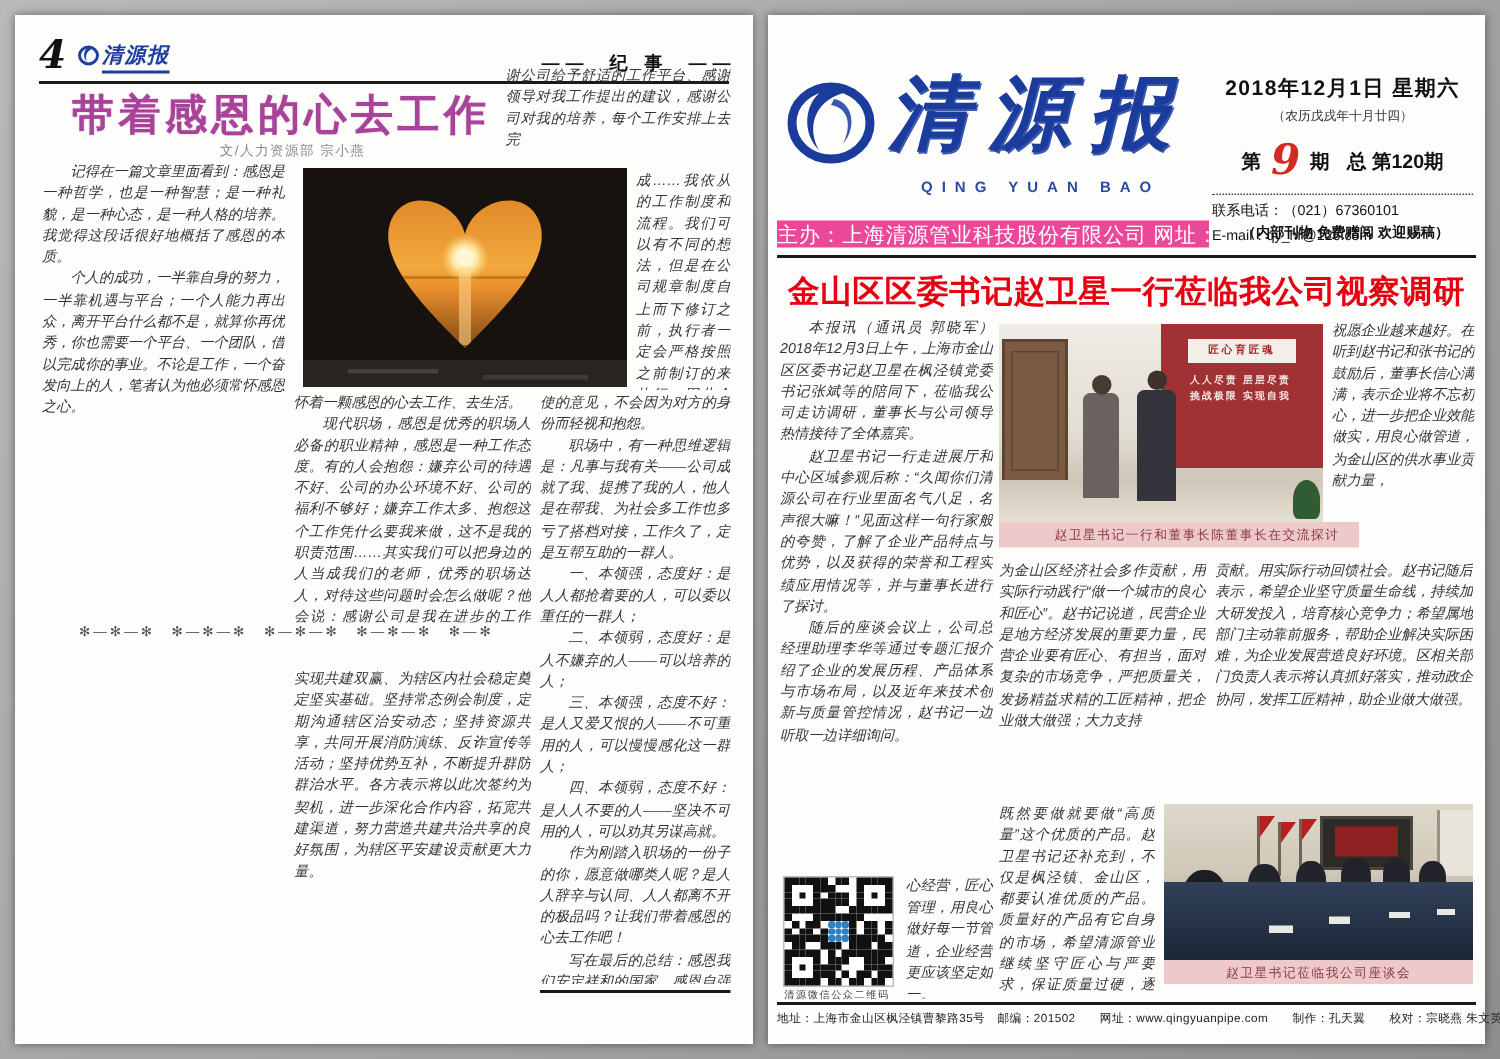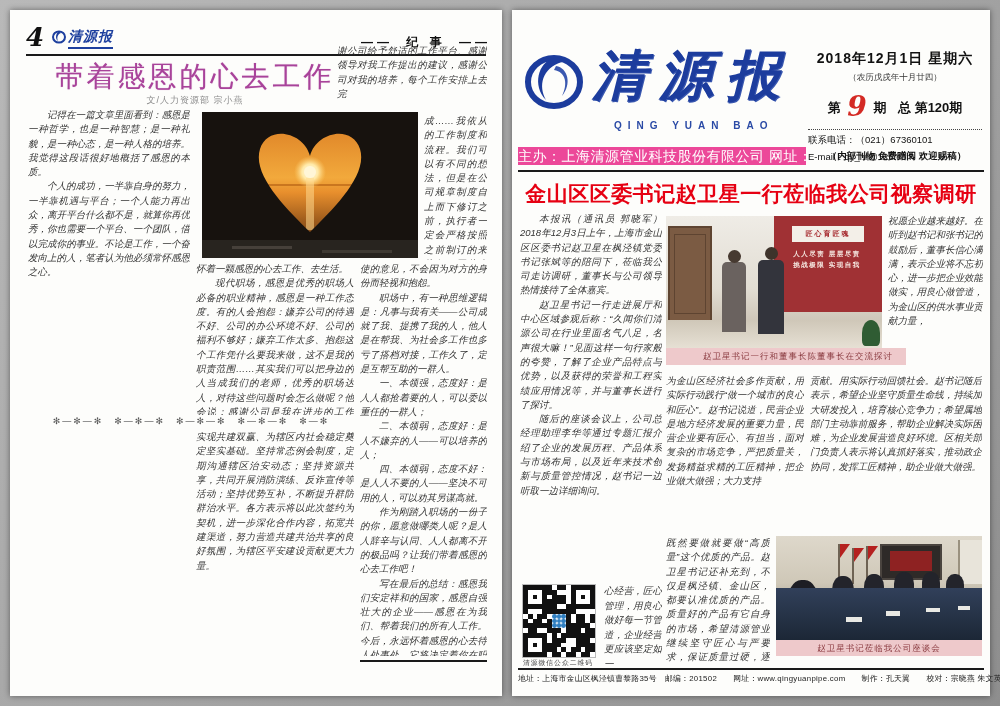--- a/index.html
+++ b/index.html
@@ -8,22 +8,22 @@
     background:linear-gradient(135deg,#b9b9b9 0%,#a3a3a3 55%,#8e8e8e 100%);
     font-family:"Liberation Sans",sans-serif;color:#2b2b2b;
   }
   .abs{position:absolute;}
   .page{background:#fdfdfb;box-shadow:0 0 6px rgba(0,0,0,.45);}
   .txt{font-size:9.5px;line-height:14.3px;text-align:justify;color:#333;overflow:hidden;}
   .txt p{margin:0;text-indent:2em;font-style:italic;}
   .noindent p:first-child{text-indent:0;}
   .rule{background:#1a1a1a;}
   
-  .l-title{font-size:28px;font-weight:normal;letter-spacing:3px;color:#a8439a;
-    text-align:center;font-family:"Liberation Sans",sans-serif;
+  .l-title{font-size:28px;font-weight:bold;letter-spacing:3px;color:#a8439a;
+    text-align:left;font-family:"Liberation Sans",sans-serif;
     text-shadow:0 0 1px #d9a6ce;}
   .l-byline{font-size:9px;color:#8a8a8a;text-align:center;letter-spacing:1px;}
   .pageno{font-size:26px;font-weight:bold;font-style:italic;font-family:"DejaVu Serif",serif;color:#111;}
   .hdr-logo{color:#1d3f9e;font-weight:bold;font-style:italic;font-size:14px;letter-spacing:1px;
     font-family:"DejaVu Serif",serif;border-bottom:2px solid #1d3f9e;padding-bottom:1px;}
   .section-lbl{font-size:12px;font-weight:bold;letter-spacing:4px;color:#111;text-align:center;}
   .divider-dec{font-size:9px;color:#555;letter-spacing:2px;white-space:nowrap;overflow:hidden;text-align:center;}
   
   .mast-name{font-family:"DejaVu Serif",serif;font-style:italic;font-weight:bold;
     font-size:54px;letter-spacing:13px;color:#1c3c9d;white-space:nowrap;
@@ -147,29 +147,30 @@
   <div class="txt noindent abs" style="left:186px;top:252px;width:158px;height:153px;">
       <p>怀着一颗感恩的心去工作、去生活。</p>
       <p>现代职场，感恩是优秀的职场人必备的职业精神，感恩是一种工作态度。有的人会抱怨：嫌弃公司的待遇不好、公司的办公环境不好、公司的福利不够好；嫌弃工作太多、抱怨这个工作凭什么要我来做，这不是我的职责范围……其实我们可以把身边的人当成我们的老师，优秀的职场达人，对待这些问题时会怎么做呢？他会说：感谢公司是我在进步的工作室，感</p>
     </div>
 
   <div class="txt noindent abs" style="left:350px;top:252px;width:127px;height:394px;">
       <p>使的意见，不会因为对方的身份而轻视和抱怨。</p>
       <p>职场中，有一种思维逻辑是：凡事与我有关——公司成就了我、提携了我的人，他人是在帮我、为社会多工作也多亏了搭档对接，工作久了，定是互帮互助的一群人。</p>
       <p>一、本领强，态度好：是人人都抢着要的人，可以委以重任的一群人；</p>
       <p>二、本领弱，态度好：是人不嫌弃的人——可以培养的人；</p>
+      <p>三、本领强，态度不好：是人又爱又恨的人——不可重用的人，可以慢慢感化这一群人；</p>
       <p>四、本领弱，态度不好：是人人不要的人——坚决不可用的人，可以劝其另谋高就。</p>
       <p>作为刚踏入职场的一份子的你，愿意做哪类人呢？是人人辞辛与认同、人人都离不开的极品吗？让我们带着感恩的心去工作吧！</p>
       <p>写在最后的总结：感恩我们安定祥和的国家，感恩自强壮大的企业——感恩在为我们、帮着我们的所有人工作。今后，永远怀着感恩的心去待人处事处，它将决定着你在职场的高度与格局。</p>
     </div>
   <div class="rule abs" style="left:350px;top:650px;width:127px;height:1.5px;"></div>
 
   <div class="divider-dec abs" style="left:18px;top:405px;width:326px;">✻—✻—✻　✻—✻—✻　✻—✻—✻　✻—✻—✻　✻—✻</div>
 
-  <div class="txt noindent abs" style="left:186px;top:420px;width:158px;height:242px;">
+  <div class="txt noindent abs" style="left:186px;top:436px;width:158px;height:242px;">
       <p>实现共建双赢、为辖区内社会稳定奠定坚实基础。坚持常态例会制度，定期沟通辖区治安动态；坚持资源共享，共同开展消防演练、反诈宣传等活动；坚持优势互补，不断提升群防群治水平。各方表示将以此次签约为契机，进一步深化合作内容，拓宽共建渠道，努力营造共建共治共享的良好氛围，为辖区平安建设贡献更大力量。</p>
     </div>
 </div>
 
 <div class="page abs" style="left:512px;top:10px;width:478px;height:686px;">
 
   <div class="abs" style="left:12px;top:42px;width:60px;height:60px;">
     <svg width="60" height="60" viewBox="0 0 60 60">
       <ellipse cx="30" cy="30" rx="26" ry="24" fill="none" stroke="#1c3c9d" stroke-width="6"></ellipse>
       <path d="M30 6 C14 10 8 34 22 48 C14 34 18 16 38 10 Z" fill="#1c3c9d"></path>

